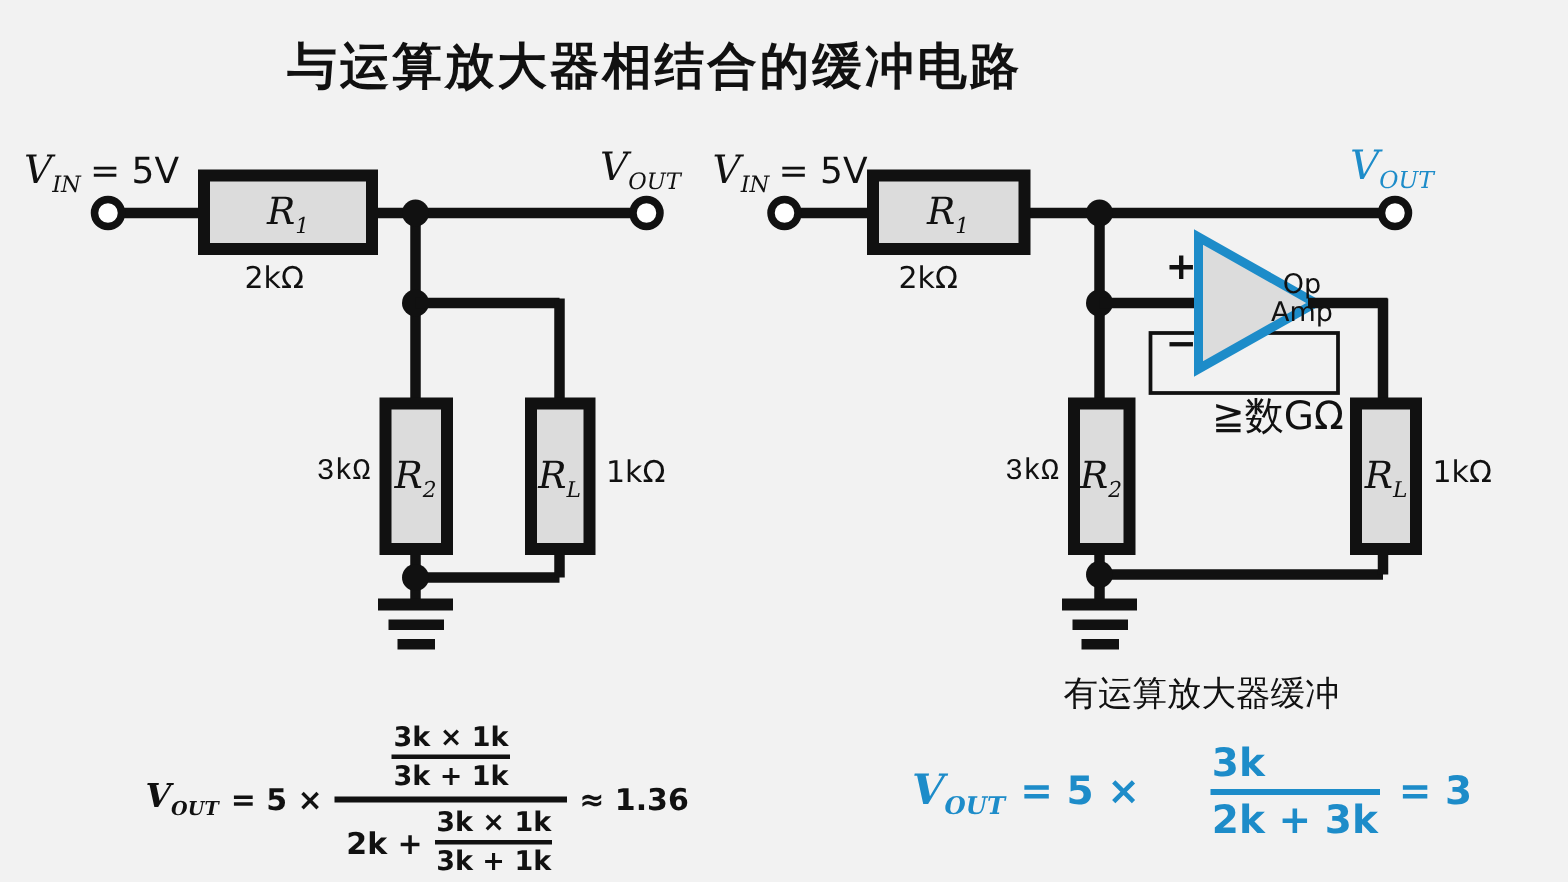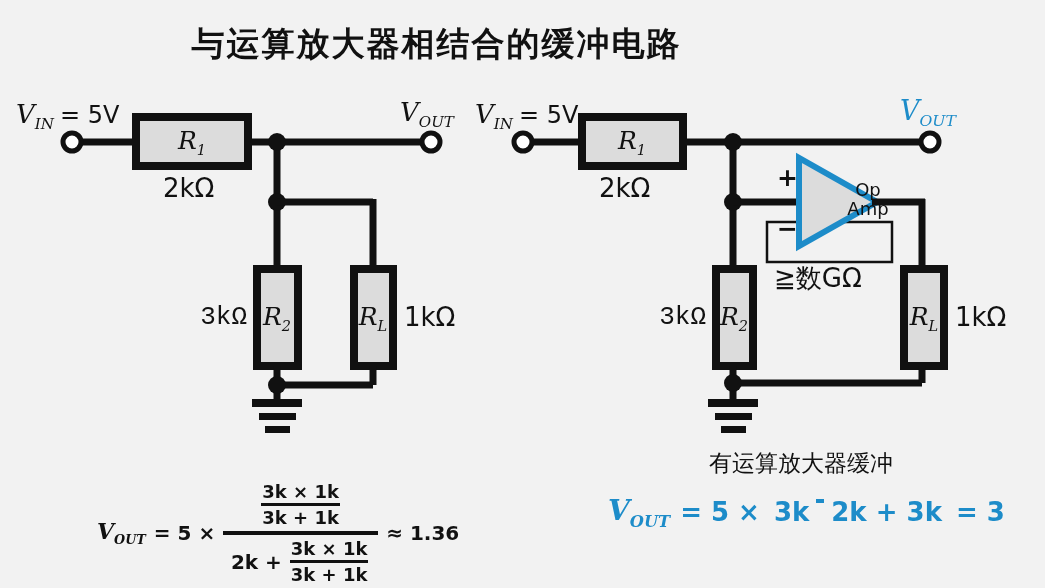--- a/index.html
+++ b/index.html
@@ -23,41 +23,41 @@
     font-family:"DejaVu Serif","Liberation Serif",serif;
     font-style:italic;
   }
   .math sub{font-size:0.58em;font-style:italic;}
   .vlabel{font-size:26px;}
   .vlabel .val{
     font-family:"DejaVu Sans","Liberation Sans",sans-serif;
     font-style:normal;font-weight:500;font-size:24px;margin-left:6px;
   }
   .rlabel{font-size:25px;text-align:center;}
-  .ohm{font-size:26px;font-weight:400;}
+  .ohm{font-size:20px;font-weight:400;}
   .right-align{text-align:right;font-family:Liberation Mono, monospace;}
   .caption{font-size:23px;text-align:center;}
   .opamp-text{font-size:18px;line-height:19px;text-align:center;font-weight:500;margin-left:44px;}
   .pm{font-size:25px;font-weight:600;}
   .impedance{font-size:26px;font-weight:400;}
   .blue{color:#1d8cc9;}
 
   
   .formula{position:absolute;display:flex;align-items:center;font-weight:bold;}
   .formula .fv{font-size:22px;}
   .formula-left{left:97px;top:481px;gap:8px;font-size:20px;color:#111;}
   .formula-left .inner{display:flex;flex-direction:column;align-items:flex-start;font-size:18px;}
   .formula-left .inner .ibar{align-self:stretch;height:3px;background:#111;margin:1px 2px;}
   .formula-left .inner span{padding:0 3px;}
   .bigfrac{display:flex;flex-direction:column;align-items:center;}
   .mainbar{width:155px;height:4px;background:#111;margin:3px 0;}
   .denrow{display:flex;align-items:center;gap:6px;}
   .formula-right{left:608px;top:494px;gap:10px;font-size:26px;}
   .formula-right .fv{font-size:28px;}
-  .formula-right .frac{display:flex;flex-direction:row;}
+  .formula-right .frac{display:flex;flex-direction:column;margin-left:34px;}
   .formula-right .frac .fbar{align-self:stretch;height:4px;background:#1d8cc9;margin:2px 3px;}
   .formula-right .frac span{padding:0 4px;}
 </style>
 </head>
 <body>
 
 <div class="stage">
 
   <div class="title">与运算放大器相结合的缓冲电路</div>
 
@@ -143,21 +143,21 @@
   <div class="lbl rlabel math" style="left:572px;top:127px;width:120px;">
     <span>R</span><sub>1</sub>
   </div>
   <div class="lbl ohm" style="left:599px;top:174px;">2kΩ</div>
   <div class="lbl pm" style="left:777px;top:164px;">+</div>
   <div class="lbl pm" style="left:777px;top:215px;">−</div>
   <div class="lbl opamp-text" style="left:796px;top:180px;width:56px;">
     <div>Op</div>
     <div>Amp</div>
   </div>
-  <div class="lbl impedance" style="left:774px;top:264px;">≧数GΩ</div>
+  <div class="lbl impedance" style="left:808px;top:264px;">≧数GΩ</div>
   <div class="lbl ohm right-align" style="left:646px;top:303px;width:60px;">3kΩ</div>
   <div class="lbl rlabel math" style="left:704px;top:303px;width:60px;">
     <span>R</span><sub>2</sub>
   </div>
   <div class="lbl rlabel math" style="left:894px;top:303px;width:60px;">
     <span>R</span><sub>L</sub>
   </div>
   <div class="lbl ohm" style="left:955px;top:303px;">1kΩ</div>
   <div class="lbl caption" style="left:701px;top:450px;width:200px;">有运算放大器缓冲</div>
 

